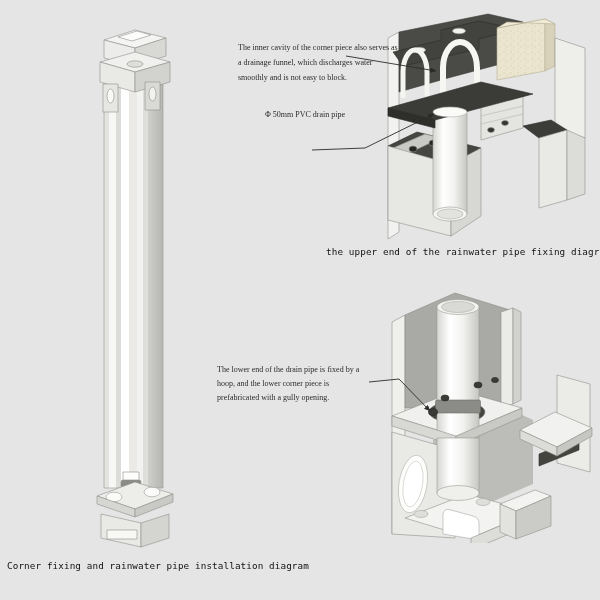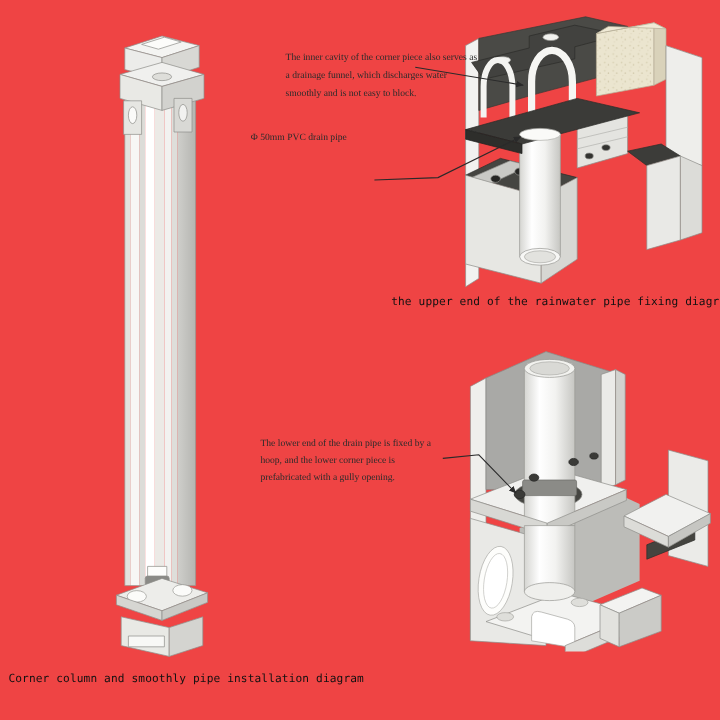--- a/index.html
+++ b/index.html
@@ -1,29 +1,29 @@
 <!DOCTYPE html>
 <html><head>
 <meta charset="utf-8">
 <style>
   html,body{margin:0;padding:0;background:#ffffff;}
   .canvas{
-    position:relative;width:600px;height:600px;background:#ef4444;overflow:hidden;
+    position:relative;width:600px;height:600px;background:#e5e5e5;overflow:hidden;
     font-family:"Liberation Serif","DejaVu Serif",serif;
   }
   svg{display:block;}
   .drawing{position:absolute;}
   .overlay{position:absolute;left:0;top:0;pointer-events:none;}
   .note{
     position:absolute;color:#2b2b2b;font-size:8px;line-height:15px;
     font-family:"Liberation Serif","DejaVu Serif",serif;
   }
   .note1{left:238px;top:40px;width:160px;}
   .note2{left:209px;top:108px;width:192px;line-height:13.5px;}
-  .note2 .spec-line{margin-bottom:0px;}
+  .note2 .spec-line{margin-bottom:0px;text-align:center;}
   .note3{left:217px;top:363px;width:156px;line-height:14px;}
   .caption{
     position:absolute;color:#111111;font-size:9.3px;white-space:nowrap;
     font-family:"DejaVu Sans Mono","Liberation Mono",monospace;letter-spacing:0.1px;
   }
   .caption-upper{left:326px;top:246px;}
   .caption-lower{left:303px;top:541px;}
   .caption-column{left:7px;top:560px;}
 </style>
 </head>
@@ -261,15 +261,15 @@
 
   <div class="note note1">The inner cavity of the corner piece also serves as a drainage funnel, which discharges water smoothly and is not easy to block.</div>
 
   <div class="note note2">
     <div class="spec-line">Φ 50mm PVC drain pipe</div>
   </div>
 
   <div class="note note3">The lower end of the drain pipe is fixed by a hoop, and the lower corner piece is prefabricated with a gully opening.</div>
 
   <div class="caption caption-upper">the upper end of the rainwater pipe fixing diagram</div>
-  <div class="caption caption-column">Corner column and smoothly pipe installation diagram</div>
+  <div class="caption caption-column">Corner fixing and rainwater pipe installation diagram</div>
 
 </div>
 
 </body></html>

